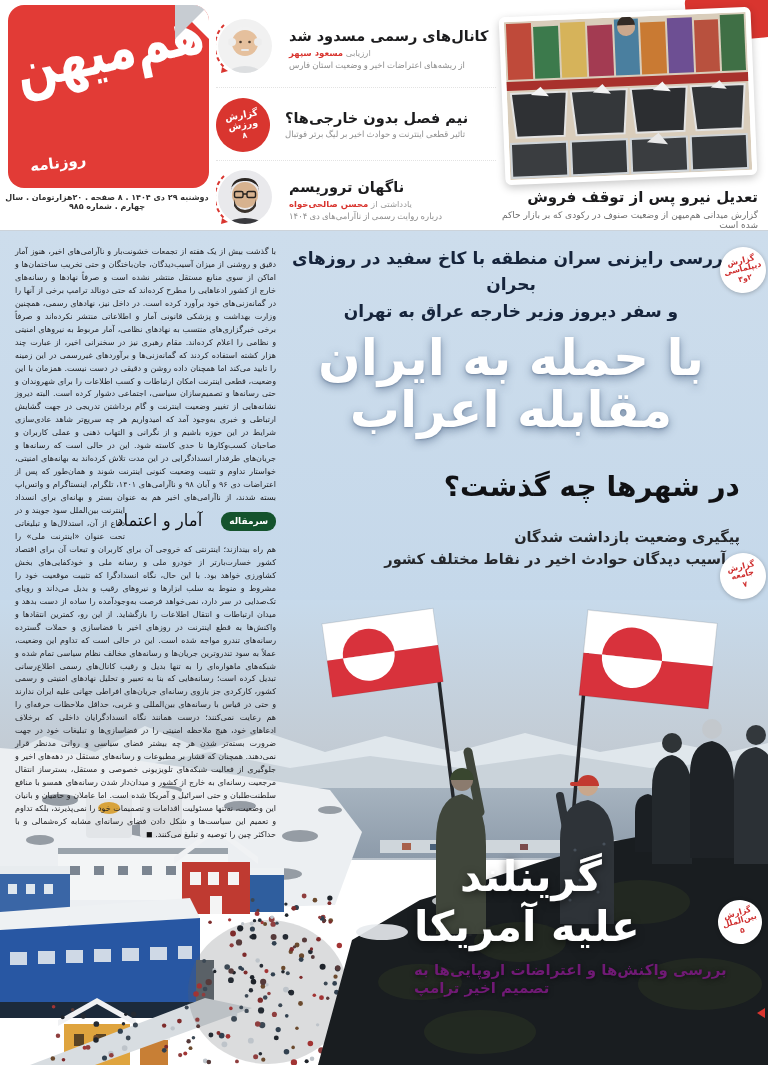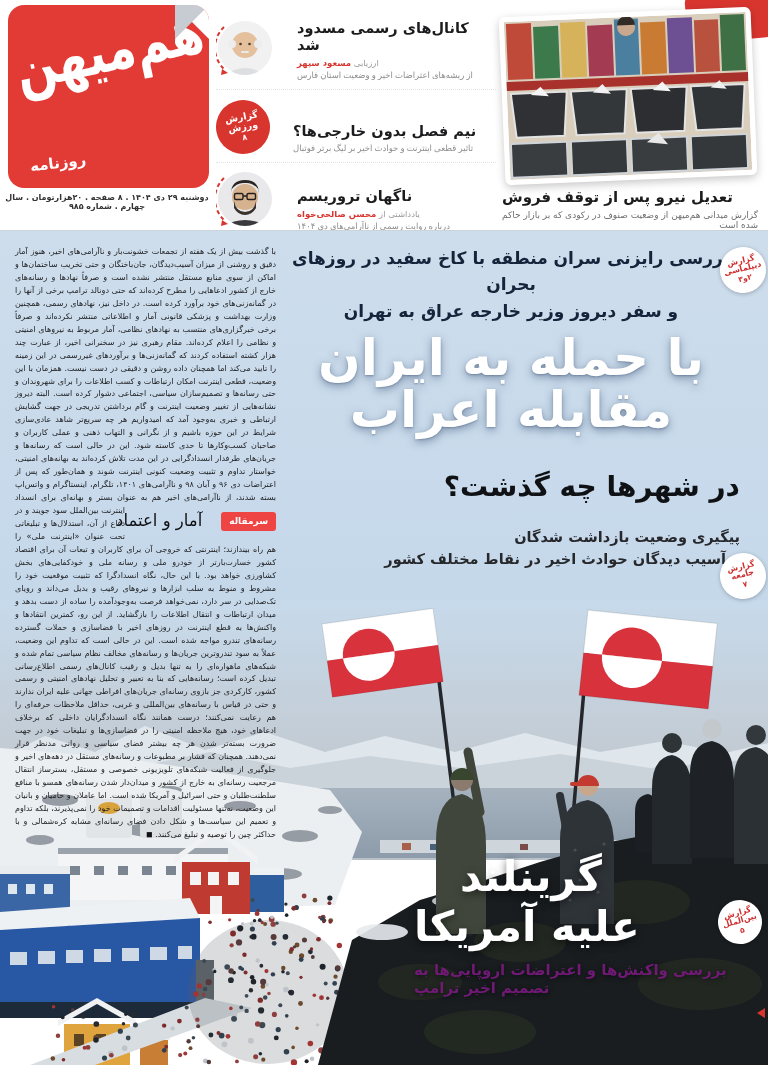--- a/index.html
+++ b/index.html
@@ -17,41 +17,41 @@
   .logo-script{position:absolute;top:18px;left:-4px;width:210px;text-align:center;color:#fff;
         font-size:46px;font-weight:800;transform:rotate(-12deg) scale(1.02,1.3);letter-spacing:-2px;}
   .logo-type{position:absolute;bottom:16px;left:22px;color:#fff;font-size:15px;font-weight:700;
         transform:rotate(-7deg);}
   .dateline{position:absolute;top:193px;left:0;width:214px;text-align:center;font-size:8px;
         font-weight:700;color:#333;}
   .website{position:absolute;top:207px;left:4px;width:210px;text-align:center;font-size:10px;
         font-weight:800;color:#4a4f55;direction:ltr;letter-spacing:.28em;margin-top:32px;}
   
   .teasers{position:absolute;top:10px;left:216px;width:280px;}
-  .teaser{direction:ltr;display:flex;gap:19px;align-items:flex-end;padding:7px 0 8px 0;
+  .teaser{direction:ltr;display:flex;gap:11px;align-items:center;padding:7px 0 8px 0;
           border-bottom:1px dotted #e3e3e3;}
   .teaser:last-child{border-bottom:none;}
   .avatar-wrap{position:relative;width:62px;height:62px;flex:0 0 62px;}
   .t-text{direction:rtl;text-align:left;padding-top:3px;}
   .t-title{margin:0;font-size:14.5px;font-weight:800;color:#1c1c1e;line-height:1.2;}
   .byline{margin-top:3px;font-size:8.5px;color:#9a9a9a;}
   .byline .au{color:#d9352f;font-weight:800;}
   .t-sub{margin-top:2px;font-size:8.5px;color:#8d8d8d;line-height:1.35;font-family:Liberation Serif, serif;}
   .sport-badge{flex:0 0 54px;width:54px;height:54px;border-radius:50%;background:#d9352f;color:#fff;
         display:flex;flex-direction:column;align-items:center;justify-content:center;direction:rtl;
         font-weight:800;font-size:9.5px;line-height:1.1;transform:rotate(-10deg);margin:3px 4px 0 0;}
   .sport-badge .num{font-size:8px;font-weight:700;margin-top:1px;}
   
   .market{position:absolute;top:0;left:496px;width:272px;height:230px;}
   .ribbon{position:absolute;top:-10px;right:-14px;width:96px;height:50px;background:#d9352f;
         border-radius:10px;transform:rotate(-5deg);}
   .polaroid{position:absolute;top:12px;left:6px;width:252px;height:168px;background:#fff;
         border-radius:6px;box-shadow:0 3px 8px rgba(0,0,0,.22);transform:rotate(-2.4deg);
         padding:5px;box-sizing:border-box;}
-  .m-title{position:absolute;top:188px;right:10px;left:6px;margin:0;text-align:left;font-size:15px;
+  .m-title{position:absolute;top:188px;right:10px;left:6px;margin:0;text-align:right;font-size:15px;
         font-weight:800;color:#1c1c1e;}
   .m-sub{position:absolute;top:210px;right:10px;left:4px;text-align:right;font-size:9px;color:#6f6f6f;}
   
   .panel{position:absolute;top:231px;left:0;width:768px;height:370px;
         background:linear-gradient(#cdddec,#c5d8ea);}
   .lead{position:absolute;top:0;left:282px;width:458px;text-align:center;}
   .kicker{font-size:17px;font-weight:800;color:#16243b;line-height:1.55;margin-top:14px;}
   .headline{margin-top:8px;font-size:50px;line-height:1.04;font-weight:800;color:#fff;
         letter-spacing:-1px;text-shadow:0 3px 9px rgba(45,70,105,.5),0 1px 2px rgba(45,70,105,.35);}
   .subhead{margin-top:18px;text-align:right;font-size:28px;font-weight:800;color:#101114;padding-left:6px;}
@@ -60,22 +60,22 @@
         box-shadow:0 1px 4px rgba(0,0,0,.25);display:flex;flex-direction:column;align-items:center;
         justify-content:center;color:#cf2e2e;font-weight:800;font-size:8px;line-height:1.1;
         transform:rotate(-14deg);z-index:8;text-align:center;}
   .round-badge .num{font-size:7.5px;margin-top:1px;}
   .badge-dip{top:16px;right:2px;}
   .badge-soc{top:322px;right:2px;}
   
   .editorial{position:absolute;top:246px;left:15px;width:261px;z-index:6;}
   .body-copy{margin:0;font-size:8px;line-height:1.62;color:#1d1d1f;text-align:justify;}
   .ed-float{float:right;width:142px;margin:3px 0 4px 9px;text-align:right;white-space:nowrap;}
-  .pill{display:inline-block;background:#ef4444;color:#fff;font-size:9px;font-weight:800;
-        padding:2px 8px 3px;border-radius:3px;vertical-align:middle;}
+  .pill{display:inline-block;background:#14532d;color:#fff;font-size:9px;font-weight:800;
+        padding:2px 8px 3px;border-radius:9px;vertical-align:middle;}
   .ed-title{display:inline-block;font-size:16.5px;font-weight:400;color:#0f0f12;margin-right:19px;
         vertical-align:middle;}
   .endmark{color:#111;font-size:8px;}
   
   .photo-sec{position:absolute;top:600px;left:0;width:768px;height:465px;}
   .photo-sec svg.scene{position:absolute;top:0;left:0;}
   .gl{position:absolute;top:252px;right:24px;width:330px;text-align:left;z-index:5;}
   .gl-h{font-size:42px;line-height:1.18;font-weight:800;color:#fff;letter-spacing:-1px;
         text-shadow:0 2px 8px rgba(0,0,0,.55);}
   .gl-h .l1{margin-left:46px;}

